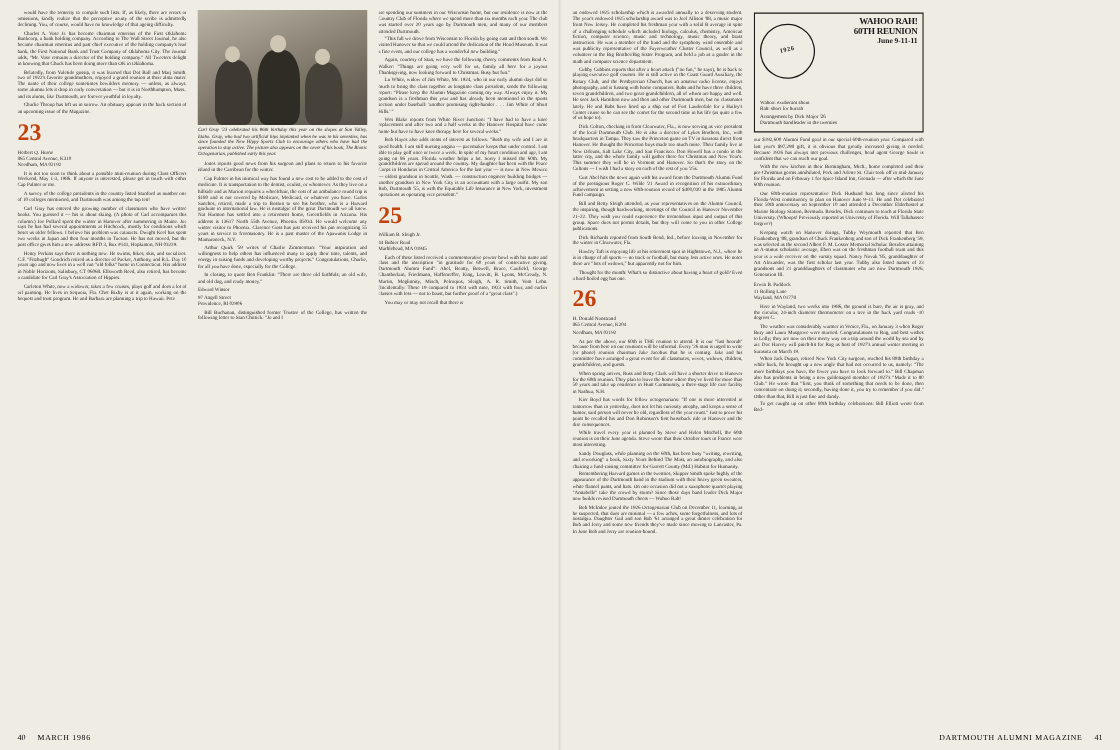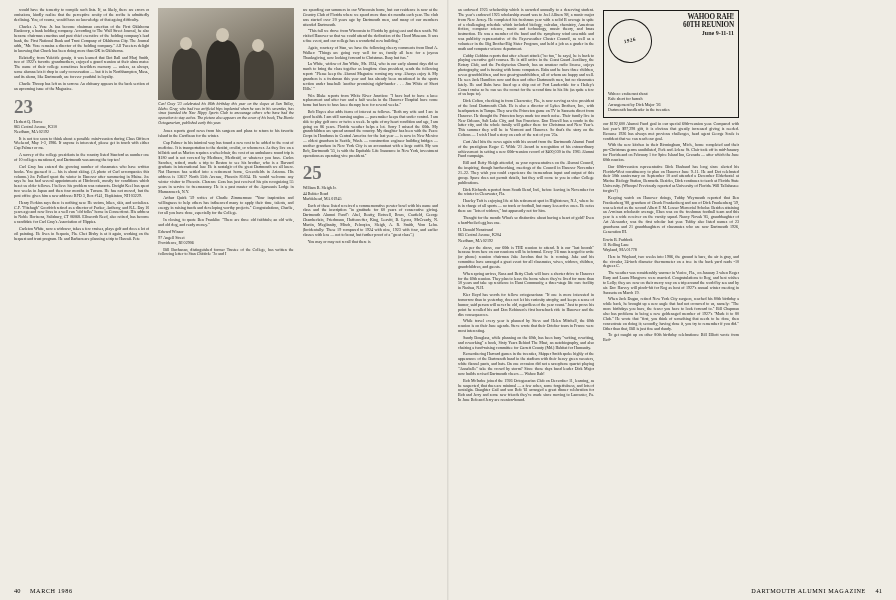--- a/index.html
+++ b/index.html
@@ -50,21 +50,21 @@
     margin: 0 0 2px 0;
     text-indent: 5px;
   }
   .col p.noindent { text-indent: 0; }
   .clsnum {
     font-family: "Liberation Serif", serif;
     font-size: 19px;
     font-weight: bold;
     line-height: 1;
     margin: 5px 0 3px 0;
-    color: #737373;
+    color: #c2410c;
   }
   .secr {
     font-size: 4.05px;
     line-height: 1.25;
     margin: 0 0 3px 0;
   }
   .photo {
     width: 100%;
     height: 92px;
     background: linear-gradient(160deg,#b9b3a6 0%, #8f887a 40%, #6f695c 70%, #57524a 100%);
@@ -94,21 +94,21 @@
     line-height: 1.2;
     font-style: italic;
     margin: 0 0 4px 0;
     text-align: justify;
   }
   .reunion-ad {
     border: 1px solid #1b1a18;
     padding: 3px 4px 4px 4px;
     margin: 2px 0 4px 0;
     position: relative;
-    height: 108px;
+    height: 96px;
     box-sizing: border-box;
     overflow: hidden;
     background: #efece4;
   }
   .reunion-ad .title {
     font-size: 7.2px;
     font-weight: bold;
     line-height: 1.05;
     text-align: right;
     letter-spacing: -0.2px;
@@ -236,20 +236,21 @@
 
         <div class="col">
           <p class="noindent">an endowed 1925 scholarship which is awarded annually to a deserving student. The year's endowed 1925 scholarship award was to Joel Allison '88, a music major from New Jersey. He completed his freshman year with a solid B average in spite of a challenging schedule which included biology, calculus, chemistry, American fiction, computer science, music and technology, music theory, and brass instruction. He was a member of the band and the symphony wind ensemble and was publicity representative of the Fayerweather Cluster Council, as well as a volunteer in the Big Brother/Big Sister Program, and held a job as a grader in the math and computer science department.</p>
           <p>Cubby Cubbins reports that after a heart attack ("no fun," he says), he is back to playing executive golf courses. He is still active in the Coast Guard Auxiliary, the Rotary Club, and the Presbyterian Church, has an amateur radio license, enjoys photography, and is fussing with home computers. Babs and he have three children, seven grandchildren, and two great-grandchildren, all of whom are happy and well. He sees Jack Hamilton now and then and other Dartmouth men, but no classmates lately. He and Babs have lined up a ship out of Fort Lauderdale for a Hailey's Comet cruise so he can see the comet for the second time in his life (as quite a few of us hope to).</p>
           <p>Dick Colton, checking in from Clearwater, Fla., is now serving as vice president of the local Dartmouth Club. He is also a director of Lykes Brothers, Inc., with headquarters in Tampa. They saw the Princeton game on TV in Sarasota direct from Hanover. He thought the Princeton boys made too much noise. Their family live in New Orleans, Salt Lake City, and San Francisco. Don Howell has a condo in the latter city, and the whole family will gather there for Christmas and New Year's. This summer they will be in Vermont and Hanover. So that's the story on the Coltons — I wish I had a story on each of the rest of you '25s.</p>
           <p>Curt Abel hits the news again with his award from the Dartmouth Alumni Fund of the prestigious Roger C. Wilde '21 Award in recognition of his extraordinary achievement in setting a new 60th-reunion record of $400,030 in the 1985 Alumni Fund campaign.</p>
           <p>Bill and Betty Sleigh attended, as your representatives on the Alumni Council, the inspiring, though hardworking, meetings of the Council in Hanover November 21–22. They wish you could experience the tremendous input and output of this group. Space does not permit details, but they will come to you in other College publications.</p>
           <p>Dick Richards reported from South Bend, Ind., before leaving in November for the winter in Clearwater, Fla.</p>
           <p>Hawley Taft is enjoying life at his retirement spot in Hightstown, N.J., where he is in charge of all sports — no track or football, but many less active ones. He notes there are "lots of widows," but apparently not for him.</p>
           <p>Thought for the month: What's so distinctive about having a heart of gold? Even a hard-boiled egg has one.</p>
+          <div class="clsnum">26</div>
           <div class="secr" style="white-space: pre-line;">H. Donald Nonstrand
 865 Central Avenue, K204
 Needham, MA 02192</div>
           <p>As per the above, our 60th is THE reunion to attend. It is our "last hoorah" because from here on our reunions will be informal. Every '26 man is urged to write (or phone) reunion chairman Jake Jacobus that he is coming. Jake and his committee have arranged a great event for all classmates, wives, widows, children, grandchildren, and guests.</p>
           <p>When spring arrives, Russ and Betty Clark will have a shorter drive to Hanover for the 60th reunion. They plan to leave the home where they've lived for more than 50 years and take up residence in Hunt Community, a three-stage life care facility in Nashua, N.H.</p>
           <p>Kier Boyd has words for fellow octogenarians: "If one is more interested in tomorrow than in yesterday, does not let his curiosity atrophy, and keeps a sense of humor, said person will never be old, regardless of the year count." Just to prove his point he recalled his and Don Robinson's first horseback ride in Hanover and the dire consequences.</p>
           <p>While travel every year is planned by Steve and Helen Mitchell, the 60th reunion is on their June agenda. Steve wrote that their October tours in France were most interesting.</p>
           <p>Sandy Douglass, while planning on the 60th, has been busy "writing, rewriting, and reworking" a book, Sixty Years Behind The Mast, an autobiography, and also chairing a fund-raising committee for Garrett County (Md.) Habitat for Humanity.</p>
           <p>Remembering Harvard games in the twenties, Skipper Smith spoke highly of the appearance of the Dartmouth band in the stadium with their heavy green sweaters, white flannel pants, and hats. On one occasion did not a saxophone quartet playing "Annabelle" take the crowd by storm? Since those days band leader Dick Major now builds revised Dartmouth cheers — Wahoo Rah!</p>
           <p>Bob McIndoe joined the 1926 Octogenarian Club on December 11, learning, as he suspected, that dues are minimal — a few aches, some forgetfulness, and lots of nostalgia. Daughter Gail and son Bob '61 arranged a great dinner celebration for Bob and Jerry and some new friends they've made since moving to Lancaster, Pa. In June Bob and Jerry are reunion-bound.</p>

